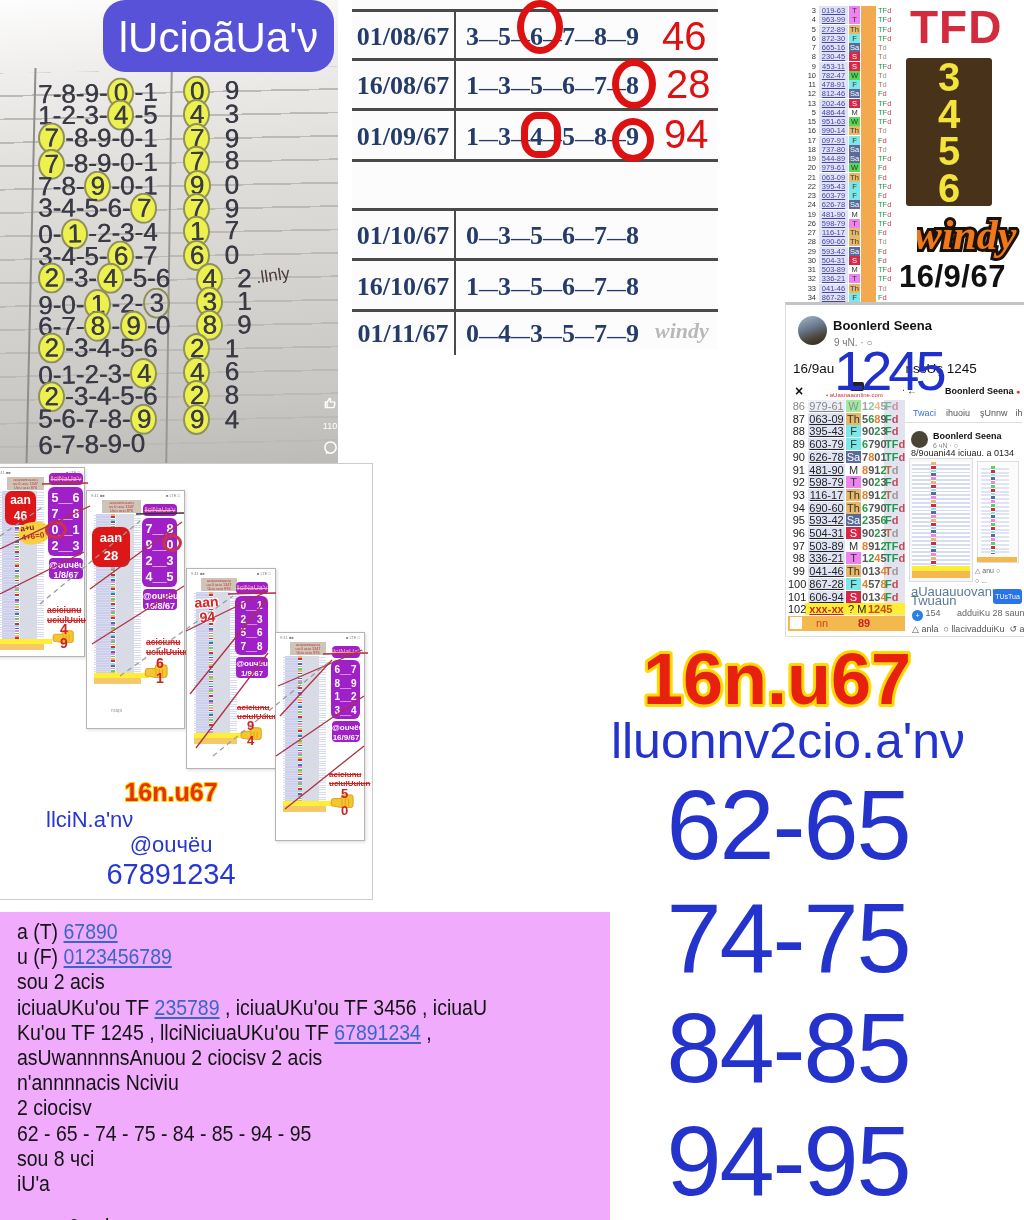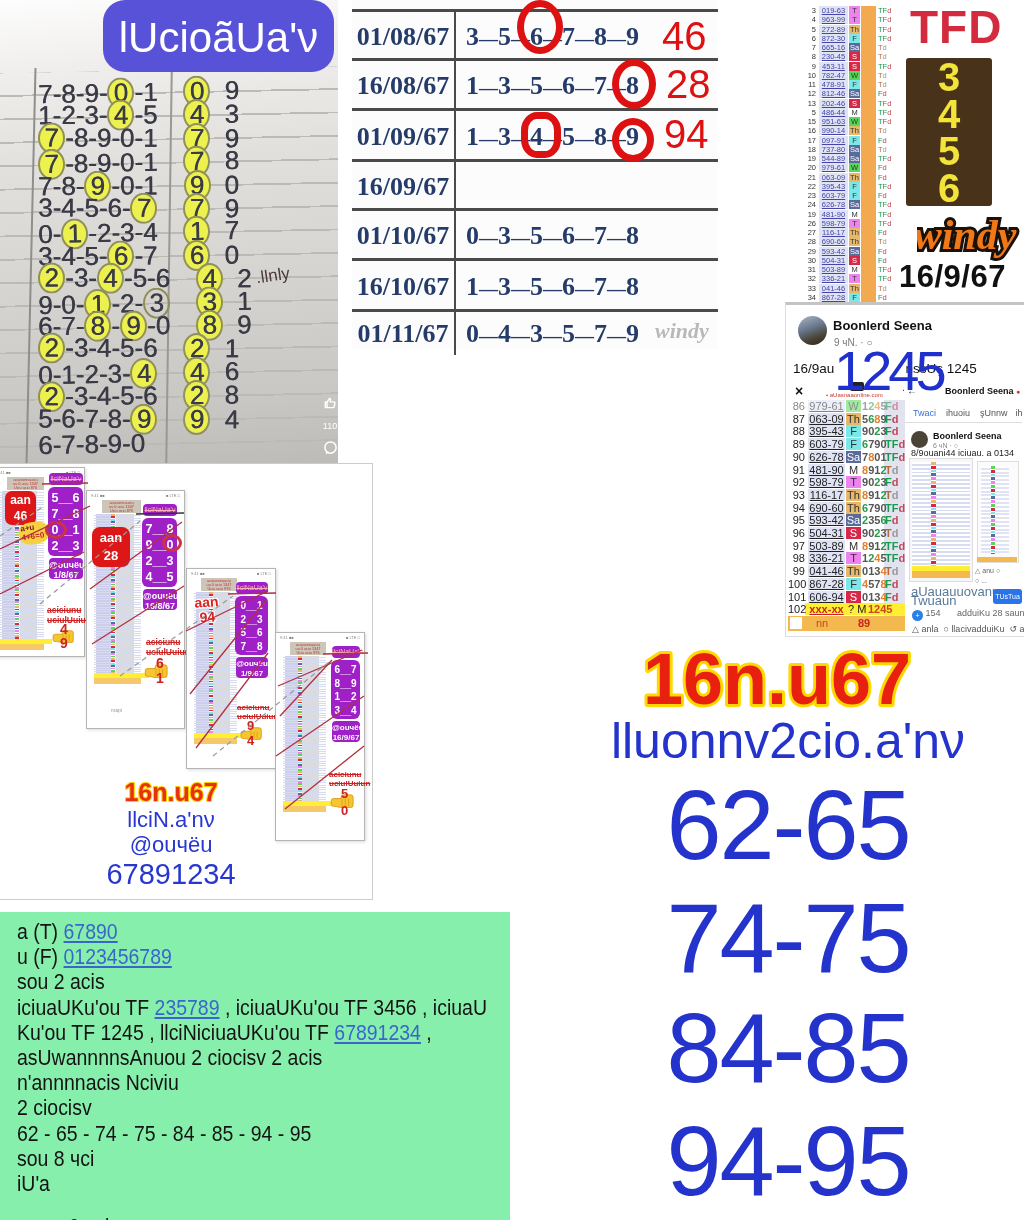--- a/index.html
+++ b/index.html
@@ -56,21 +56,20 @@
 </div>
 <div class="abs" style="left:0;top:58px;width:366px;height:50px;border-top:3px solid #4a4a4a">
 <div class="abs" style="left:0;top:0;width:104px;height:50px;border-right:2px solid #4a4a4a;font-size:26px;text-align:center;line-height:50px">16/08/67</div>
 <div class="abs" style="left:114px;top:0;width:250px;height:50px;font-size:26px;line-height:50px;white-space:nowrap">1<span style="font-size:19px">—</span>3<span style="font-size:19px">—</span>5<span style="font-size:19px">—</span>6<span style="font-size:19px">—</span>7<span style="font-size:19px">—</span>8</div>
 </div>
 <div class="abs" style="left:0;top:108px;width:366px;height:51px;border-top:3px solid #4a4a4a">
 <div class="abs" style="left:0;top:0;width:104px;height:51px;border-right:2px solid #4a4a4a;font-size:26px;text-align:center;line-height:51px">01/09/67</div>
 <div class="abs" style="left:114px;top:0;width:250px;height:51px;font-size:26px;line-height:51px;white-space:nowrap">1<span style="font-size:19px">—</span>3<span style="font-size:19px">—</span>4<span style="font-size:19px">—</span>5<span style="font-size:19px">—</span>8<span style="font-size:19px">—</span>9</div>
 </div>
 <div class="abs" style="left:0;top:159px;width:366px;height:49px;border-top:3px solid #4a4a4a">
-<div class="abs" style="left:0;top:0;width:104px;height:49px;border-right:2px solid #4a4a4a;font-size:26px;text-align:center;line-height:49px">16/09/67</div>
 </div>
 <div class="abs" style="left:0;top:208px;width:366px;height:50px;border-top:3px solid #4a4a4a">
 <div class="abs" style="left:0;top:0;width:104px;height:50px;border-right:2px solid #4a4a4a;font-size:26px;text-align:center;line-height:50px">01/10/67</div>
 <div class="abs" style="left:114px;top:0;width:250px;height:50px;font-size:26px;line-height:50px;white-space:nowrap">0<span style="font-size:19px">—</span>3<span style="font-size:19px">—</span>5<span style="font-size:19px">—</span>6<span style="font-size:19px">—</span>7<span style="font-size:19px">—</span>8</div>
 </div>
 <div class="abs" style="left:0;top:258px;width:366px;height:51px;border-top:3px solid #4a4a4a">
 <div class="abs" style="left:0;top:0;width:104px;height:51px;border-right:2px solid #4a4a4a;font-size:26px;text-align:center;line-height:51px">16/10/67</div>
 <div class="abs" style="left:114px;top:0;width:250px;height:51px;font-size:26px;line-height:51px;white-space:nowrap">1<span style="font-size:19px">—</span>3<span style="font-size:19px">—</span>5<span style="font-size:19px">—</span>6<span style="font-size:19px">—</span>7<span style="font-size:19px">—</span>8</div>
 </div>
 <div class="abs" style="left:0;top:309px;width:366px;height:43px;border-top:3px solid #4a4a4a">
@@ -646,27 +645,27 @@
 <line x1="120" y1="212" x2="233" y2="132"></line>
           <line x1="213" y1="292" x2="329" y2="198"></line>
         </g>
 </svg>
 </div>
 
 <svg class="abs" style="left:46px;top:775px" width="250" height="34">
       <text x="125" y="26" text-anchor="middle" font-family="Liberation Sans" font-size="25" font-weight="bold" fill="#e83010" stroke="#ffd000" stroke-width="2.2" paint-order="stroke" stroke-linejoin="round">16n.u67</text>
     </svg>
 
-<div class="abs" style="left:46px;top:807px;width:250px;text-align:center;font-size:22px;color:#2737cf">llciN.a'nν</div>
+<div class="abs" style="left:46px;top:807px;width:250px;text-align:left;font-size:22px;color:#2737cf">llciN.a'nν</div>
 
 <div class="abs" style="left:46px;top:832px;width:250px;text-align:center;font-size:22px;color:#2737cf">@ouчëu</div>
 
 <div class="abs" style="left:46px;top:858px;width:250px;text-align:center;font-size:29px;color:#2737cf">67891234</div>
 
-<div class="abs" style="left:0;top:912px;width:510px;height:308px;background:#86efac;color:#131313;font-size:22px;line-height:25.2px;padding:7px 0 0 17px;white-space:nowrap;overflow:hidden">
+<div class="abs" style="left:0;top:912px;width:610px;height:308px;background:#f0abfc;color:#131313;font-size:22px;line-height:25.2px;padding:7px 0 0 17px;white-space:nowrap;overflow:hidden">
       <div style="transform:scaleX(.885);transform-origin:0 0">
 a (T) <span style="color:#3a66cc;text-decoration:underline">67890</span><br>
 u (F) <span style="color:#3a66cc;text-decoration:underline">0123456789</span><br>
 sou 2 acis<br>
 iciuaUKu'ou TF <span style="color:#3a66cc;text-decoration:underline">235789</span> , iciuaUKu'ou TF 3456 , iciuaU<br>
 Ku'ou TF 1245 , llciNiciuaUKu'ou TF <span style="color:#3a66cc;text-decoration:underline">67891234</span> ,<br>
 asUwannnnsAnuou 2 ciocisv 2 acis<br>
 n'annnnacis Nciviu<br>
 2 ciocisv<br>
 62 - 65 - 74 - 75 - 84 - 85 - 94 - 95<br>

